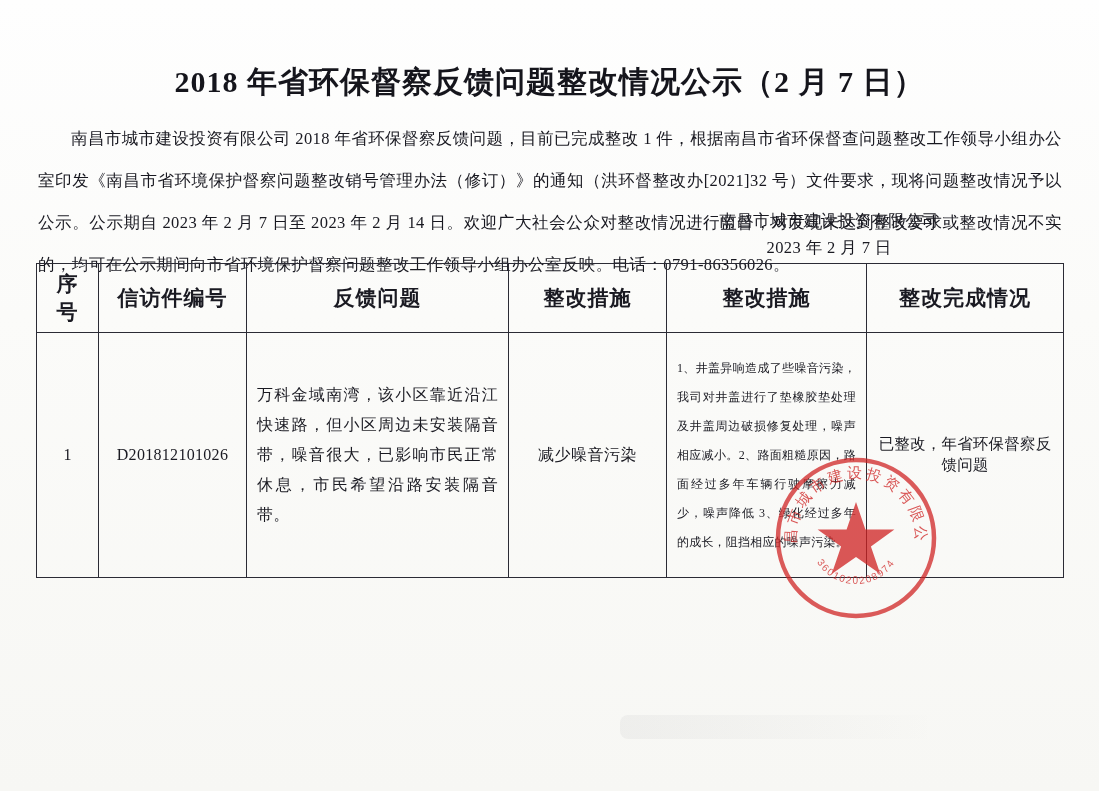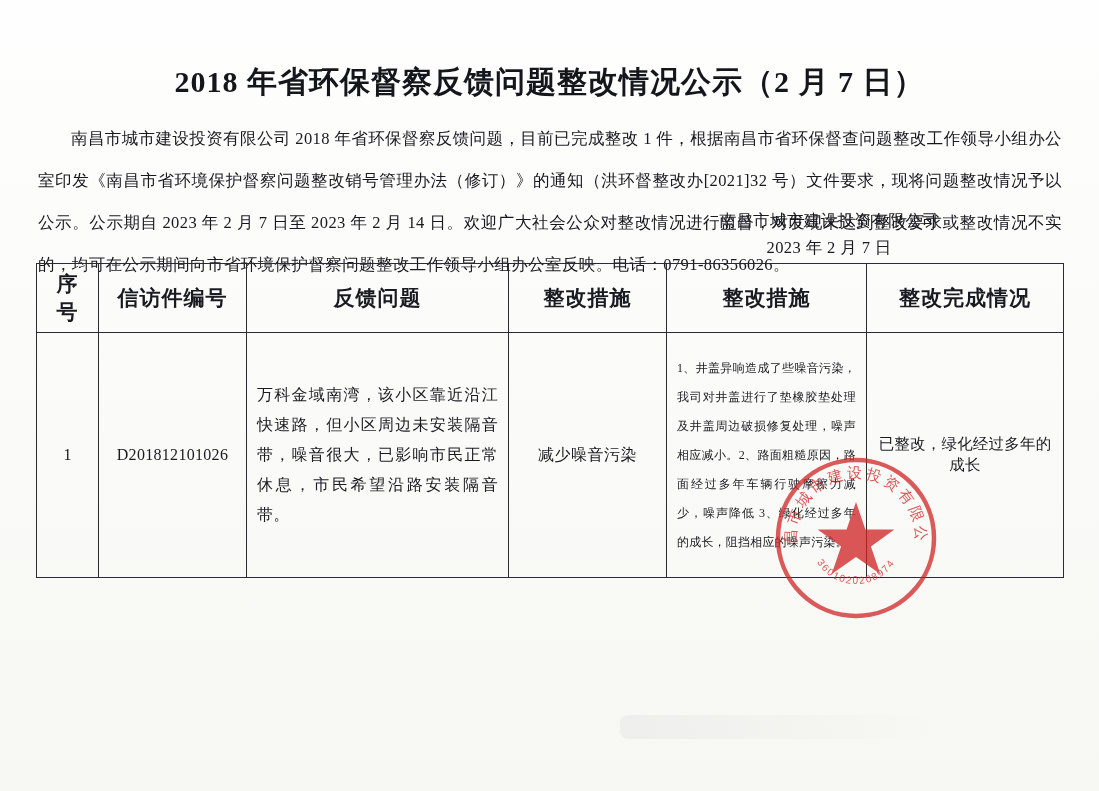--- a/index.html
+++ b/index.html
@@ -179,21 +179,21 @@
         <th>整改完成情况</th>
       </tr>
     </thead>
     <tbody>
       <tr class="row-body">
         <td class="c-seq">1</td>
         <td class="c-code">D201812101026</td>
         <td class="c-problem">万科金域南湾，该小区靠近沿江快速路，但小区周边未安装隔音带，噪音很大，已影响市民正常休息，市民希望沿路安装隔音带。</td>
         <td class="c-goal">减少噪音污染</td>
         <td class="c-measure">1、井盖异响造成了些噪音污染，我司对井盖进行了垫橡胶垫处理及井盖周边破损修复处理，噪声相应减小。2、路面粗糙原因，路面经过多年车辆行驶摩擦力减少，噪声降低 3、绿化经过多年的成长，阻挡相应的噪声污染。</td>
-        <td class="c-status">已整改，绿化经过多年的成长</td>
+        <td class="c-status">已整改，年省环保督察反馈问题</td>
       </tr>
     </tbody>
   </table>
 
   <div class="seal">
     <svg width="168" height="168" viewBox="0 0 168 168" xmlns="http://www.w3.org/2000/svg">
       <defs>
         <path id="sealArcTop" d="M 24,84 A 60,60 0 0 1 144,84" fill="none"></path>
         <path id="sealArcBottom" d="M 38,84 A 46,46 0 0 0 130,84" fill="none"></path>
       </defs>

